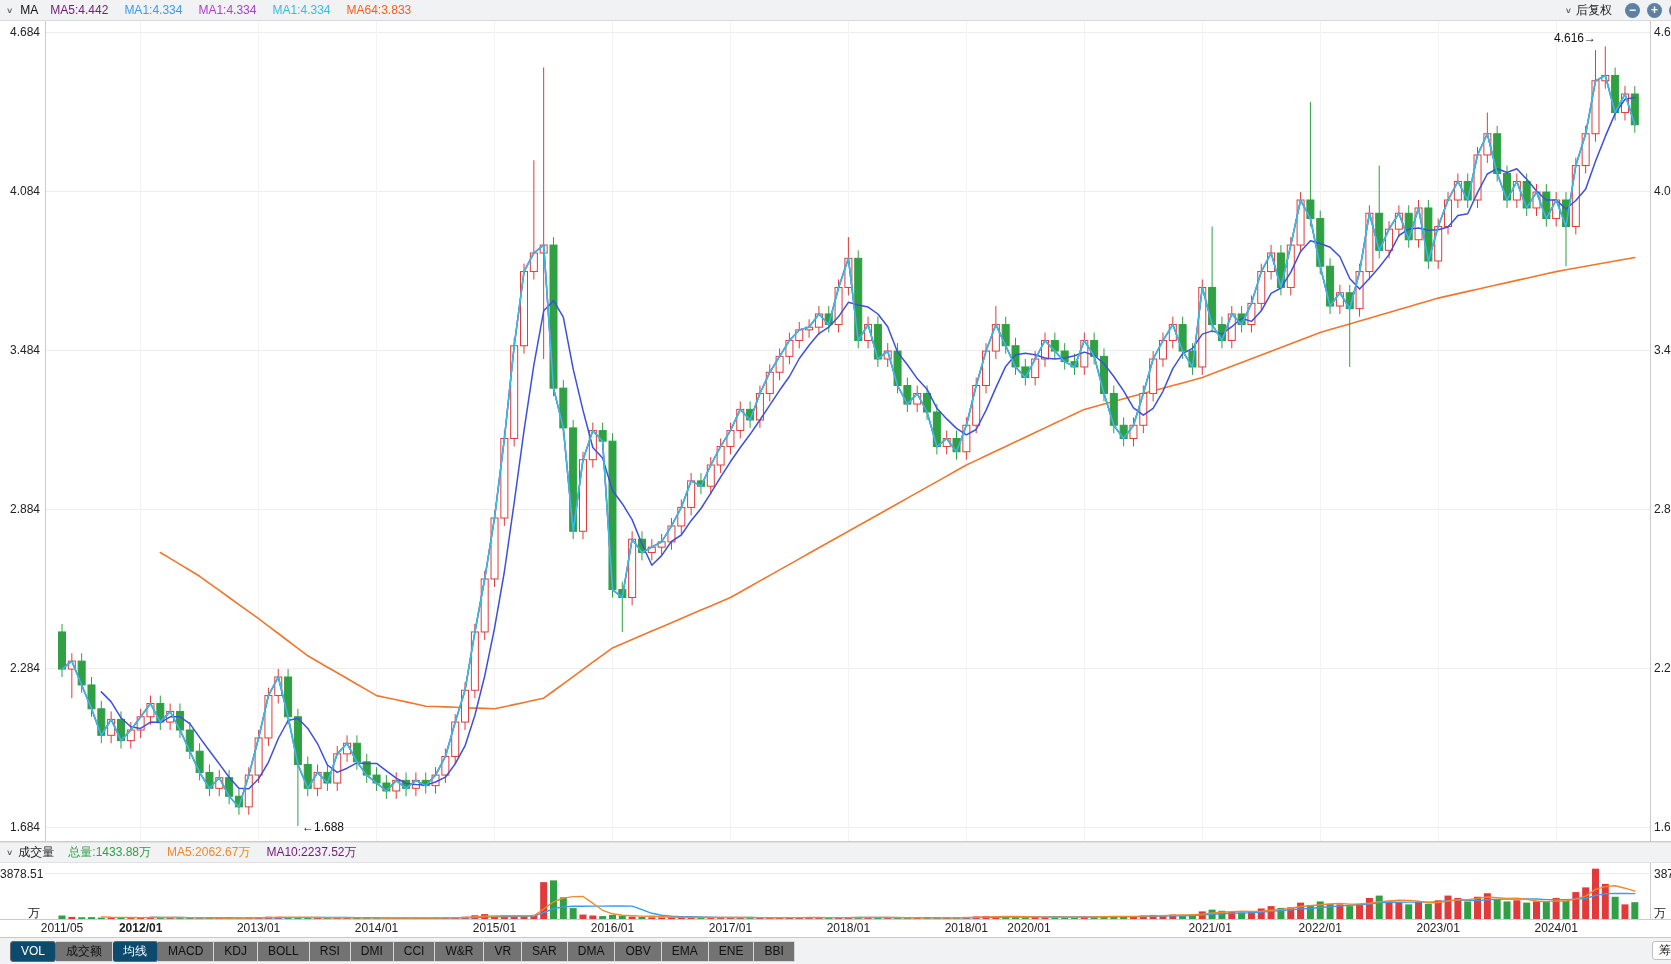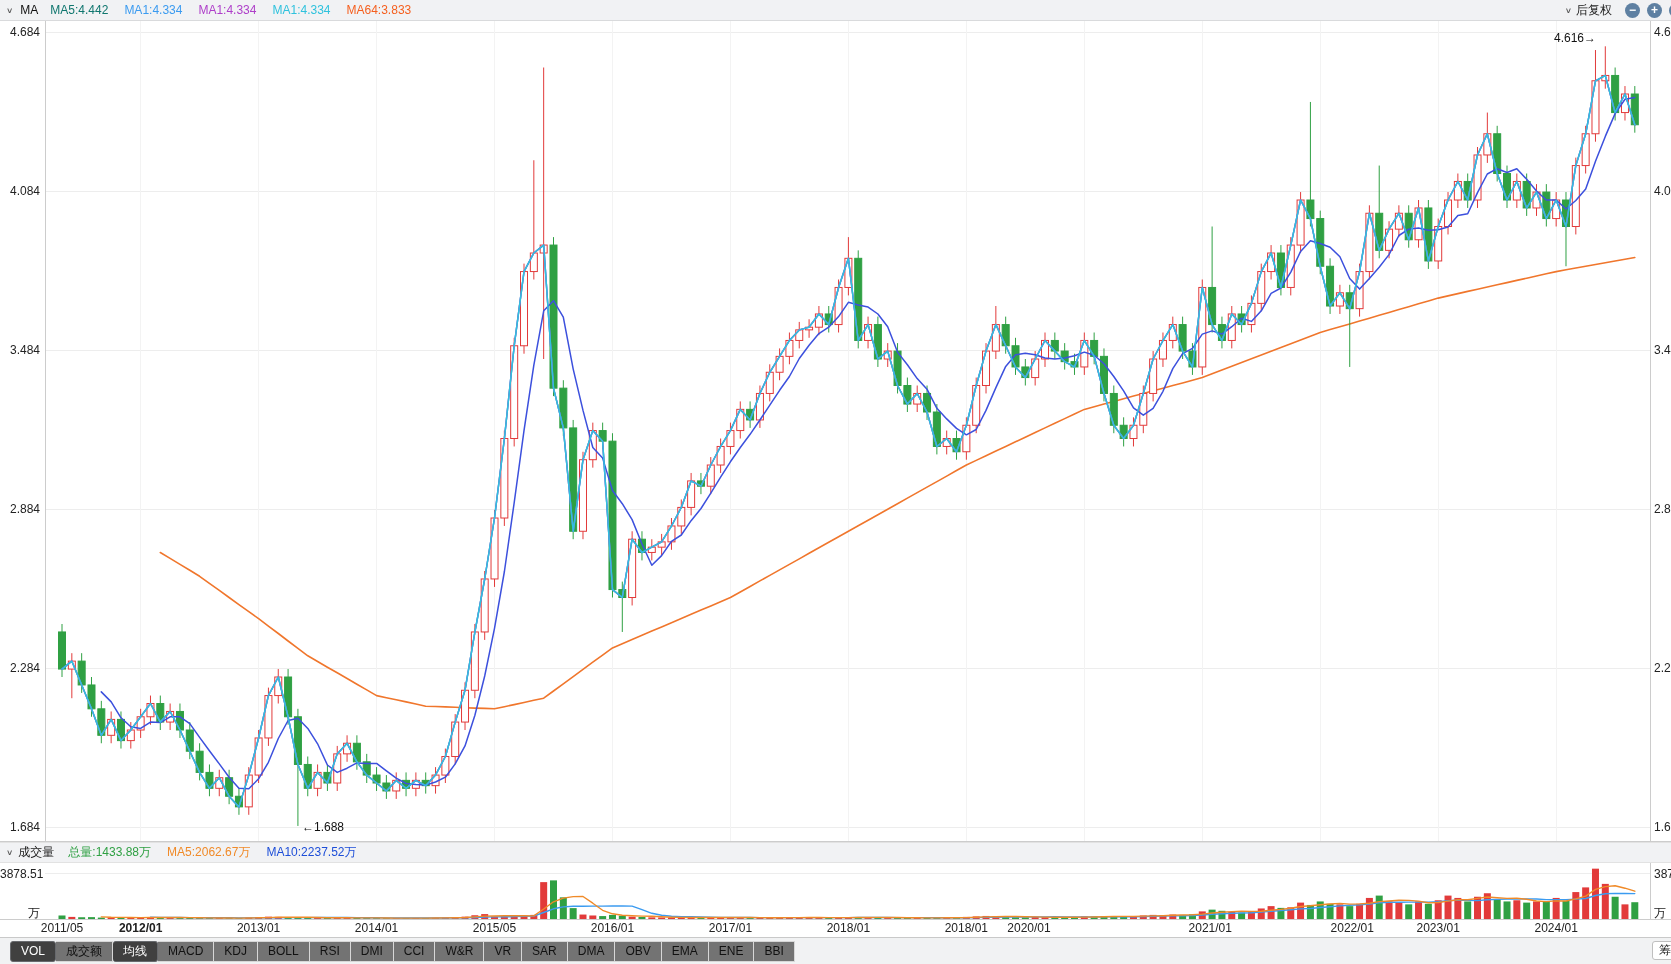--- a/index.html
+++ b/index.html
@@ -41,21 +41,21 @@
   .tabbar{
     position:absolute;left:0;top:937px;width:1671px;height:27px;z-index:5;
     background:#f1f2f3;border-top:1px solid #c9c9c9;
     display:flex;align-items:center;padding-left:10px;box-sizing:border-box;
   }
   .tab{
     padding:2px 10px;margin:0;background:#737373;color:#111;cursor:pointer;
     border:1px solid #d7d7d7;border-left:none;line-height:15px;
   }
   .tab:first-child{border-left:1px solid #d7d7d7;border-radius:3px 0 0 3px;}
-  .tab.sel{background:#404040;color:#fff;border-color:#67696d;border-radius:3px;text-align:center;}
+  .tab.sel{background:#0c4a6e;color:#fff;border-color:#67696d;border-radius:3px;text-align:center;}
   .chip{
     position:absolute;left:1652px;top:941px;width:36px;height:19px;z-index:6;
     background:#fff;border:1px solid #bfbfbf;border-radius:3px;
     display:flex;align-items:center;padding-left:6px;box-sizing:border-box;cursor:pointer;
   }
 </style>
 </head>
 <body>
 
 <svg id="chart-svg" width="1671" height="964" xmlns="http://www.w3.org/2000/svg">
@@ -575,21 +575,21 @@
     <polyline points="101.3,916.9 111.2,917.3 121.0,917.4 130.8,917.5 140.6,917.6 150.5,917.5 160.3,917.5 170.1,917.5 180.0,917.5 189.8,917.6 199.6,917.8 209.4,917.9 219.3,918.0 229.1,918.0 238.9,918.1 248.8,918.0 258.6,917.8 268.4,917.6 278.3,917.3 288.1,917.2 297.9,917.2 307.8,917.3 317.6,917.5 327.4,917.7 337.2,917.8 347.1,917.8 356.9,917.9 366.7,917.9 376.6,917.9 386.4,918.0 396.2,918.1 406.1,918.1 415.9,918.1 425.7,918.1 435.5,918.0 445.4,917.9 455.2,917.7 465.0,917.5 474.9,916.9 484.7,916.1 494.5,916.0 504.4,915.8 514.2,915.7 524.0,915.7 533.8,915.9 543.7,909.0 553.5,901.8 563.3,898.1 573.2,896.6 583.0,896.5 592.8,903.2 602.6,910.3 612.5,913.8 622.3,915.3 632.1,915.8 642.0,916.1 651.8,916.3 661.6,916.8 671.5,917.2 681.3,917.4 691.1,917.5 701.0,917.5 710.8,917.5 720.6,917.5 730.4,917.5 740.3,917.5 750.1,917.5 759.9,917.6 769.8,917.7 779.6,917.7 789.4,917.6 799.3,917.6 809.1,917.5 818.9,917.5 828.7,917.6 838.6,917.6 848.4,917.6 858.2,917.5 868.1,917.5 877.9,917.4 887.7,917.5 897.5,917.5 907.4,917.7 917.2,917.8 927.0,917.9 936.9,917.9 946.7,917.8 956.5,917.8 966.4,917.6 976.2,917.3 986.0,916.9 995.9,916.7 1005.7,916.5 1015.5,916.5 1025.3,916.7 1035.2,916.9 1045.0,917.1 1054.8,917.2 1064.7,917.2 1074.5,917.2 1084.3,917.1 1094.2,917.0 1104.0,916.7 1113.8,916.5 1123.6,916.4 1133.5,916.4 1143.3,916.1 1153.1,915.9 1163.0,915.7 1172.8,915.3 1182.6,915.0 1192.5,914.8 1202.3,914.1 1212.1,913.0 1221.9,912.2 1231.8,911.6 1241.6,911.3 1251.4,911.4 1261.3,911.2 1271.1,910.2 1280.9,909.4 1290.8,908.3 1300.6,906.5 1310.4,905.8 1320.2,904.8 1330.1,904.0 1339.9,903.4 1349.7,904.1 1359.6,903.9 1369.4,903.2 1379.2,901.6 1389.0,901.0 1398.9,900.3 1408.7,900.4 1418.5,901.1 1428.4,902.7 1438.2,902.5 1448.0,901.1 1457.9,899.8 1467.7,899.8 1477.5,898.4 1487.3,897.0 1497.2,897.7 1507.0,898.4 1516.8,898.2 1526.7,899.3 1536.5,901.0 1546.3,901.6 1556.2,900.9 1566.0,901.0 1575.8,898.9 1585.7,896.1 1595.5,889.4 1605.3,886.6 1615.1,885.8 1625.0,888.2 1634.8,891.2" fill="none" stroke="#f08a28" stroke-width="1.4" stroke-linejoin="round" stroke-linecap="round"></polyline>
   </svg>
 
 <div class="topbar">
   <div class="topbar-left">
     <span style="display:flex;align-items:center;gap:5px;">
       <span class="chev">∨</span>
       <span class="ma-title">MA</span>
     </span>
     <span class="legend" id="legend">
-        <span style="color: #0f766e;">MA5:4.442</span>
+        <span style="color: #701a75;">MA5:4.442</span>
         <span style="color: rgb(59, 155, 240);">MA1:4.334</span>
         <span style="color: rgb(174, 62, 201);">MA1:4.334</span>
         <span style="color: rgb(47, 194, 221);">MA1:4.334</span>
         <span style="color: rgb(245, 95, 30);">MA64:3.833</span>
       </span>
   </div>
   <div class="topbar-right">
     <span class="adjust">
       <span class="chev">∨</span>
       <span>后复权</span>
@@ -622,43 +622,43 @@
 
 <div class="vol-header">
   <div class="inner">
     <span style="display:flex;align-items:center;gap:5px;">
       <span class="chev">∨</span>
       <span>成交量</span>
     </span>
     <span class="legend" id="vol-legend">
         <span style="color: rgb(47, 160, 67);">总量:1433.88万</span>
         <span style="color: rgb(240, 138, 40);">MA5:2062.67万</span>
-        <span style="color: #1d4ed8;">MA10:2237.52万</span>
+        <span style="color: #701a75;">MA10:2237.52万</span>
       </span>
   </div>
 </div>
 
 <div class="axis-label axis-left" style="left:0;top:867px;">3878.51</div>
 <div class="axis-label axis-right" style="top:867px;">3878.51</div>
 <div class="axis-label axis-left" style="left:0;top:905px;">万</div>
 <div class="axis-label axis-right" style="top:905px;">万</div>
 
 <div class="xlabels" id="xlabels">
     <span style="left: 62px;">2011/05</span>
     <span style="left: 140.64px; font-weight: bold;">2012/01</span>
     <span style="left: 258.6px;">2013/01</span>
     <span style="left: 376.56px;">2014/01</span>
-    <span style="left: 494.52px;">2015/05</span>
+    <span style="left: 494.52px;">2015/01</span>
     <span style="left: 612.48px;">2016/01</span>
     <span style="left: 730.44px;">2017/01</span>
     <span style="left: 848.4px;">2018/01</span>
     <span style="left: 966.36px;">2018/01</span>
     <span style="left: 1029px;">2020/01</span>
     <span style="left: 1202.28px; margin-left: 8px;">2021/01</span>
-    <span style="left: 1320.24px; margin-left: 32px;">2022/01</span>
+    <span style="left: 1320.24px;">2022/01</span>
     <span style="left: 1438.2px;">2023/01</span>
     <span style="left: 1556.16px;">2024/01</span>
   </div>
 
 <div class="tabbar" id="tabbar">
     <span class="tab sel">VOL</span>
     <span class="tab">成交额</span>
     <span class="tab sel">均线</span>
     <span class="tab">MACD</span>
     <span class="tab">KDJ</span>

